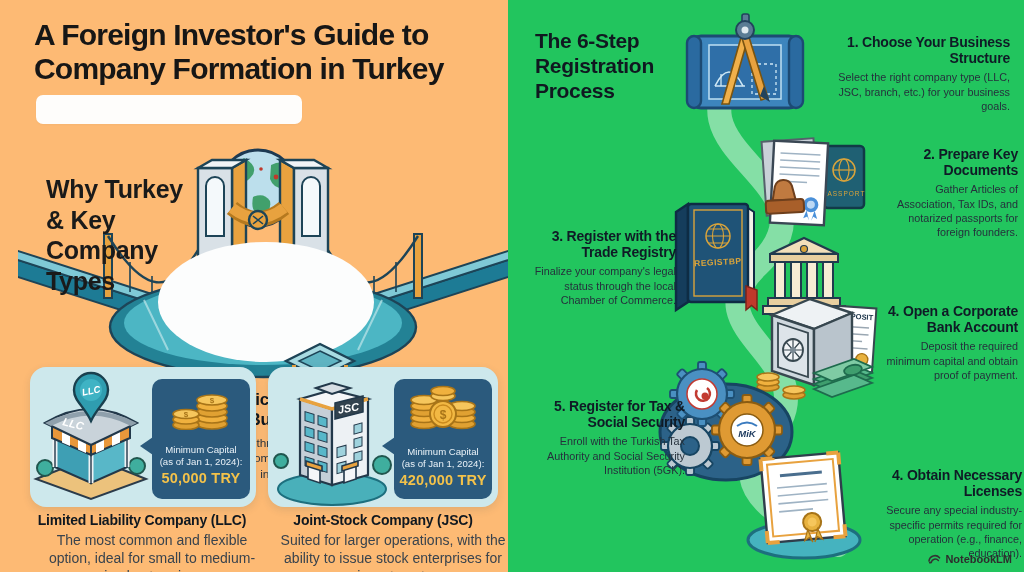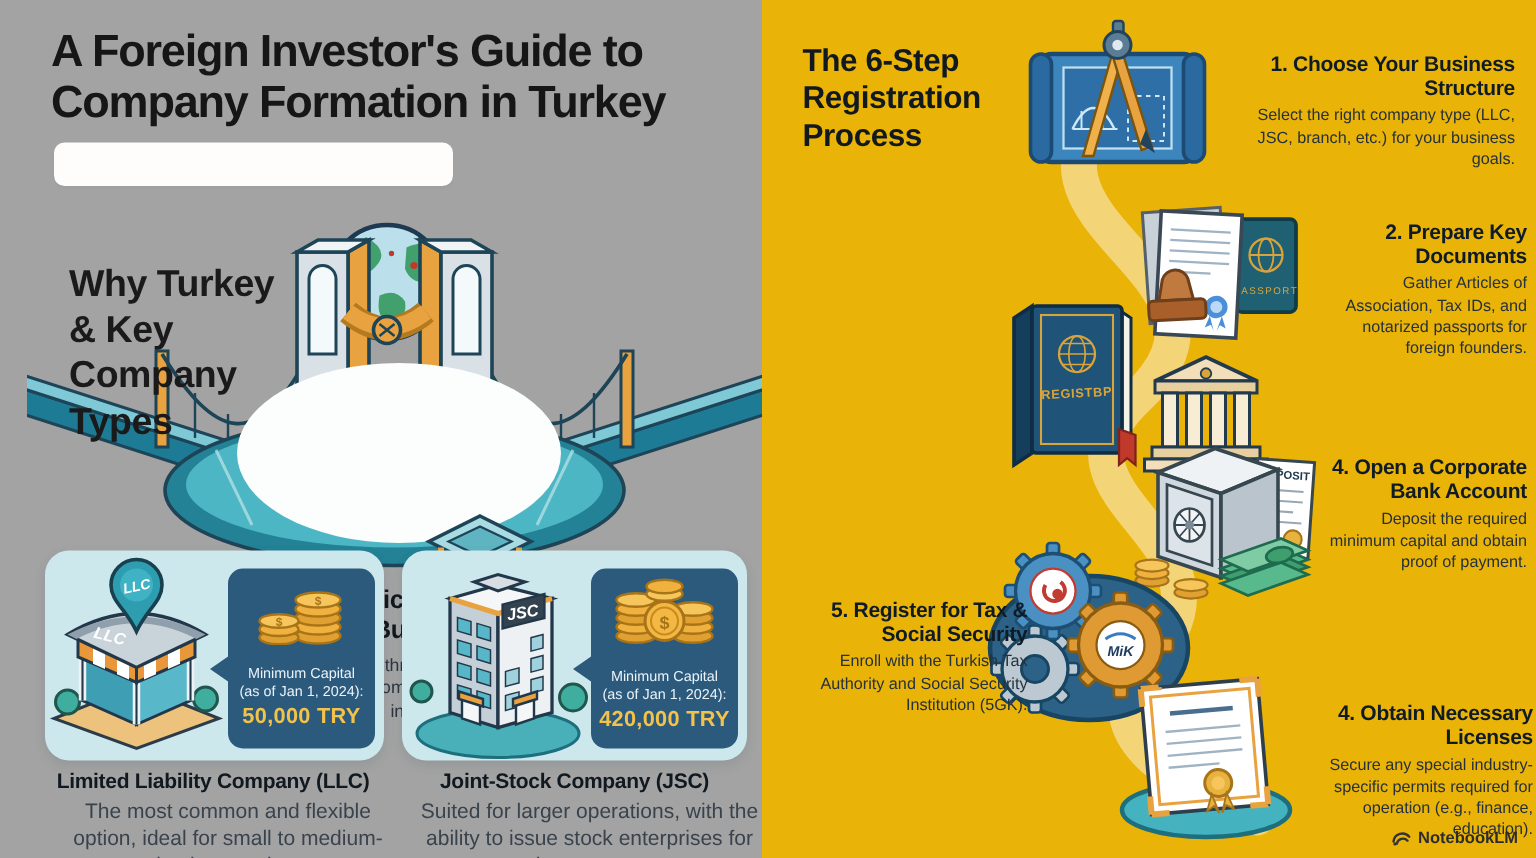--- a/index.html
+++ b/index.html
@@ -1,21 +1,21 @@
 <!DOCTYPE html>
 <html><head>
 <meta charset="utf-8">
 <style>
   html,body{margin:0;padding:0;background:#e7e7e7;}
   *{box-sizing:border-box;}
   .canvas{position:relative;width:1024px;height:572px;overflow:hidden;
     font-family:"Liberation Sans",sans-serif;background:#f8f6f2;}
   
-  .left-panel{position:absolute;left:0;top:0;width:508px;height:572px;background:#a3a3a3;}
-  .right-panel{position:absolute;left:508px;top:0;width:516px;height:572px;background:#eab308;}
+  .left-panel{position:absolute;left:0;top:0;width:508px;height:572px;background:#fdba74;}
+  .right-panel{position:absolute;left:508px;top:0;width:516px;height:572px;background:#22c55e;}
   .flow-svg{position:absolute;left:0;top:0;z-index:0;}
   
   .main-title{position:absolute;left:34px;top:18px;width:474px;margin:0;
     font-size:30px;line-height:1.13;font-weight:800;letter-spacing:-0.8px;color:#161616;}
   .title-underbar{position:absolute;left:36px;top:95px;width:266px;height:29px;
     background:#fefdfb;border-radius:7px;box-shadow:0 1px 2px rgba(0,0,0,0.03);}
   .why-heading{position:absolute;left:34px;top:162px;width:160px;margin:12px;
     font-size:25px;line-height:1.22;font-weight:700;letter-spacing:-0.3px;color:#1a1a1a;z-index:3;}
   .hub-illustration{position:absolute;left:18px;top:124px;width:490px;height:256px;z-index:1;}
   .hub-text{position:absolute;left:150px;top:266px;width:235px;text-align:center;z-index:2;}
@@ -304,20 +304,24 @@
       <rect x="112" y="62" width="68" height="8" fill="#e8cf9f" stroke="#223a4e" stroke-width="2"></rect>
       <g fill="#f7ecd4" stroke="#223a4e" stroke-width="2">
         <rect x="117" y="70" width="10" height="36"></rect>
           <rect x="133" y="70" width="10" height="36"></rect>
         <rect x="149" y="70" width="10" height="36"></rect>
           <rect x="165" y="70" width="10" height="36"></rect>
       </g>
       <rect x="110" y="106" width="72" height="8" fill="#e8cf9f" stroke="#223a4e" stroke-width="2"></rect>
       <rect x="105" y="114" width="82" height="8" fill="#f2dfba" stroke="#223a4e" stroke-width="2"></rect>
     </svg>
+    <div class="step-text s3-text">
+      <div class="step-title">3. Register with the Trade Registry</div>
+      <div class="step-desc">Finalize your company's legal status through the local Chamber of Commerce.</div>
+    </div>
 
     <svg class="step-icon s4-icon" width="126" height="118" viewBox="0 0 126 118">
       <g transform="rotate(4 102 55)">
         <rect x="84" y="20" width="38" height="64" fill="#ffffff" stroke="#37474f" stroke-width="2"></rect>
         <text x="103" y="32" text-anchor="middle" font-size="7.5" font-weight="bold" fill="#223a4e">REPOSIT</text>
         <path d="M90 40 h26 M90 47 h26 M90 54 h20 M90 61 h26" stroke="#9aa7b2" stroke-width="1.4"></path>
         <circle cx="111" cy="72" r="6" fill="#e8b23f" stroke="#a87418" stroke-width="1.4"></circle>
       </g>
       <path d="M20 28 L58 12 L100 26 L62 42 Z" fill="#eef2f4" stroke="#37474f" stroke-width="2.4"></path>
       <path d="M20 28 L62 42 L62 98 L20 84 Z" fill="#cfd8de" stroke="#37474f" stroke-width="2.4"></path>

